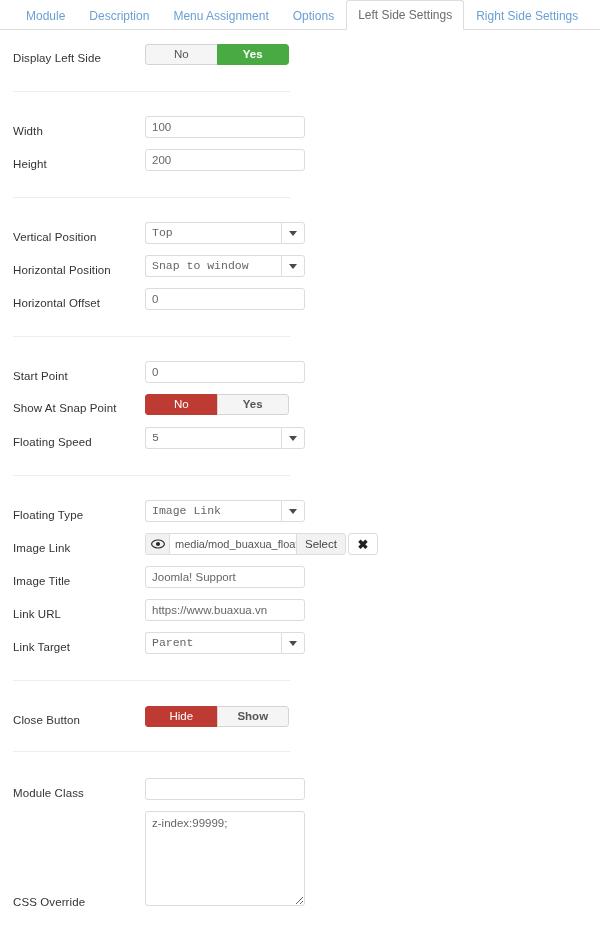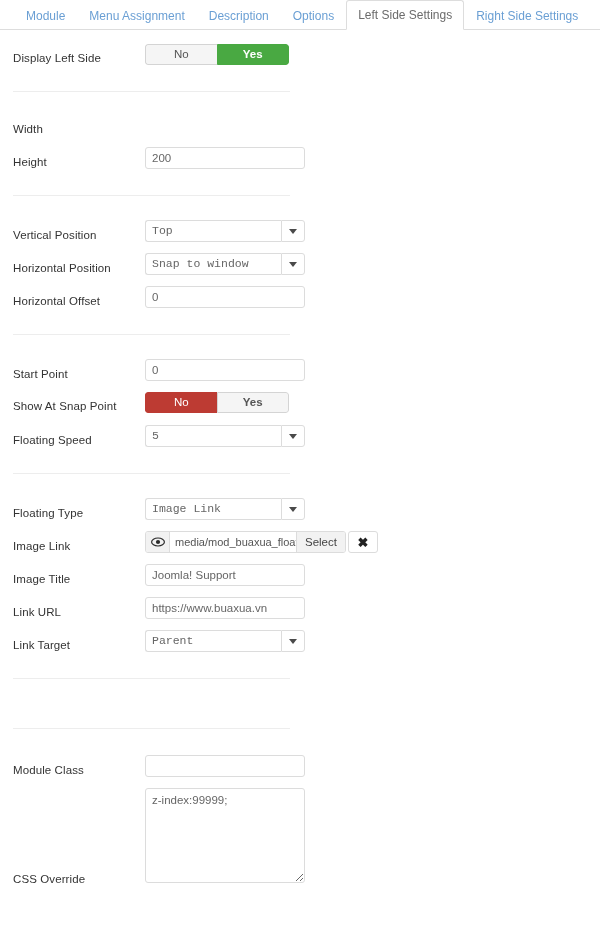--- a/index.html
+++ b/index.html
@@ -258,22 +258,22 @@
     color: #222222;
   }
 
   .eye-svg { display: block; }
 </style>
 </head>
 <body>
 
 <div class="tab-bar">
   <div class="tab">Module</div>
+  <div class="tab">Description</div>
   <div class="tab">Menu Assignment</div>
-  <div class="tab">Description</div>
   <div class="tab">Options</div>
   <div class="tab active">Left Side Settings</div>
   <div class="tab">Right Side Settings</div>
   <div class="tab">Advanced</div>
 
 </div>
 
 <div class="form-area">
 
   <div style="height:14px"></div>
@@ -287,20 +287,23 @@
       </div>
     </div>
   </div>
 
   <div style="height:26px"></div>
   <div class="divider"></div>
   <div style="height:24px"></div>
 
   <div class="row">
     <div class="row-label">Width</div>
+    <div class="row-control">
+      <input class="text-input" type="text" value="100" style="">
+    </div>
   </div>
 
   <div style="height:11px"></div>
 
   <div class="row">
     <div class="row-label">Height</div>
     <div class="row-control">
       <input class="text-input" type="text" value="200" style="">
     </div>
   </div>
@@ -447,20 +450,29 @@
           <span class="caret"></span>
         </div>
       </div>
     </div>
   </div>
 
   <div style="height:26px"></div>
   <div class="divider"></div>
   <div style="height:25px"></div>
 
+  <div class="row">
+    <div class="row-label">Close Button</div>
+    <div class="row-control">
+      <div class="toggle">
+        <div class="toggle-btn active-red">Hide</div>
+        <div class="toggle-btn">Show</div>
+      </div>
+    </div>
+  </div>
 
   <div style="height:24px"></div>
   <div class="divider"></div>
   <div style="height:26px"></div>
 
   <div class="row">
     <div class="row-label">Module Class</div>
     <div class="row-control">
       <input class="text-input" type="text" value="" style="">
     </div>

